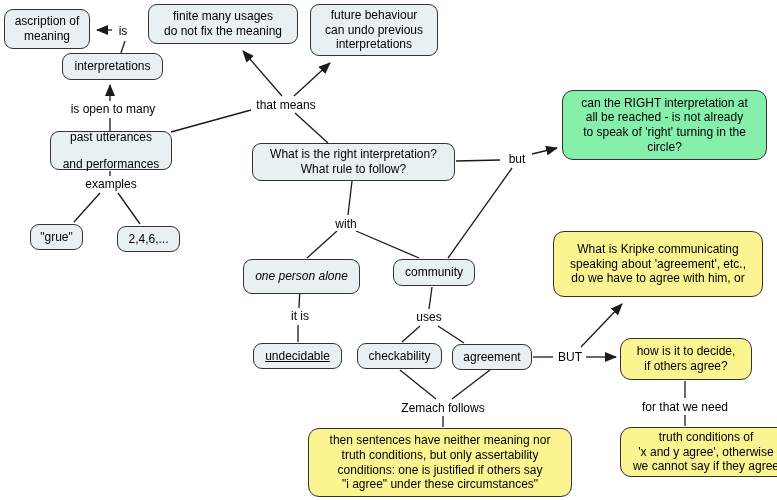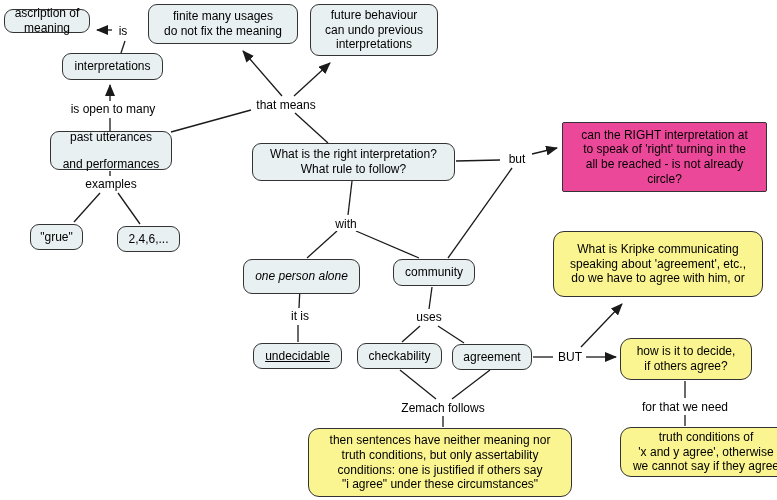--- a/index.html
+++ b/index.html
@@ -19,21 +19,21 @@
     text-align:center;
     border:1.5px solid #333333;
     border-radius:9px;
     background:#e9f0f2;
     color:#000;
     font-size:12px;
     line-height:1.22;
     padding:2px 3px;
     white-space:nowrap;
   }
-  .node.green  { background:#ec4899; border-radius:2px;margin-top:32px; }
+  .node.green  { background:#86efac; border-radius:11px; }
   .node.yellow { background:#fbf591; border-radius:11px; }
   .edge-label {
     position:absolute;
     transform:translate(-50%,-50%);
     background:#ffffff;
     padding:0 3px;
     font-size:12px;
     color:#000;
     white-space:nowrap;
   }
@@ -75,21 +75,21 @@
         <line x1="490" y1="370" x2="452" y2="399" stroke="#1a1a1a" stroke-width="1.3"></line>
         <line x1="443" y1="416" x2="443" y2="427" stroke="#1a1a1a" stroke-width="1.3"></line>
         <line x1="533" y1="357" x2="553" y2="357" stroke="#1a1a1a" stroke-width="1.3"></line>
         <line x1="586" y1="357" x2="616" y2="357" stroke="#1a1a1a" stroke-width="1.3" marker-end="url(#arrowhead)"></line>
         <line x1="581" y1="347" x2="622" y2="304" stroke="#1a1a1a" stroke-width="1.3" marker-end="url(#arrowhead)"></line>
         <line x1="685" y1="381" x2="685" y2="398" stroke="#1a1a1a" stroke-width="1.3"></line>
         <line x1="685" y1="415" x2="685" y2="426" stroke="#1a1a1a" stroke-width="1.3"></line>
       </g>
   </svg>
   <div id="nodes-layer">
-      <div class="node" style="left: 4px; top: 9px; width: 86px; height: 24px; text-align: right;">
+      <div class="node" style="left: 4px; top: 9px; width: 86px; height: 40px; text-align: right;">
         <div>ascription of</div>
         <div>meaning</div>
       </div>
       <div class="node" style="left: 62px; top: 53px; width: 101px; height: 27px;">
         <div>interpretations</div>
       </div>
       <div class="node" style="left: 148px; top: 4px; width: 150px; height: 40px;">
         <div>finite many usages</div>
         <div>do not fix the meaning</div>
       </div>
@@ -107,22 +107,22 @@
       </div>
       <div class="node" style="left: 117px; top: 226px; width: 63px; height: 26px;">
         <div>2,4,6,...</div>
       </div>
       <div class="node" style="left: 252px; top: 143px; width: 203px; height: 38px;">
         <div>What is the right interpretation?</div>
         <div>What rule to follow?</div>
       </div>
       <div class="node green" style="left: 562px; top: 90px; width: 205px; height: 70px;">
         <div>can the RIGHT interpretation at</div>
+        <div>all be reached - is not already</div>
         <div>to speak of 'right' turning in the</div>
-        <div>all be reached - is not already</div>
         <div>circle?</div>
       </div>
       <div class="node" style="left: 243px; top: 259px; width: 117px; height: 35px; font-style: italic;">
         <div>one person alone</div>
       </div>
       <div class="node" style="left: 393px; top: 259px; width: 82px; height: 27px;">
         <div>community</div>
       </div>
       <div class="node" style="left: 253px; top: 343px; width: 89px; height: 26px; text-decoration: underline;">
         <div>undecidable</div>

